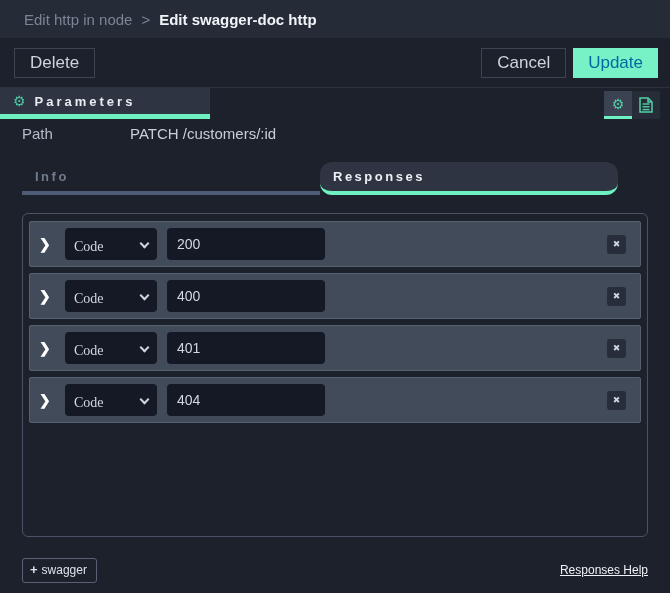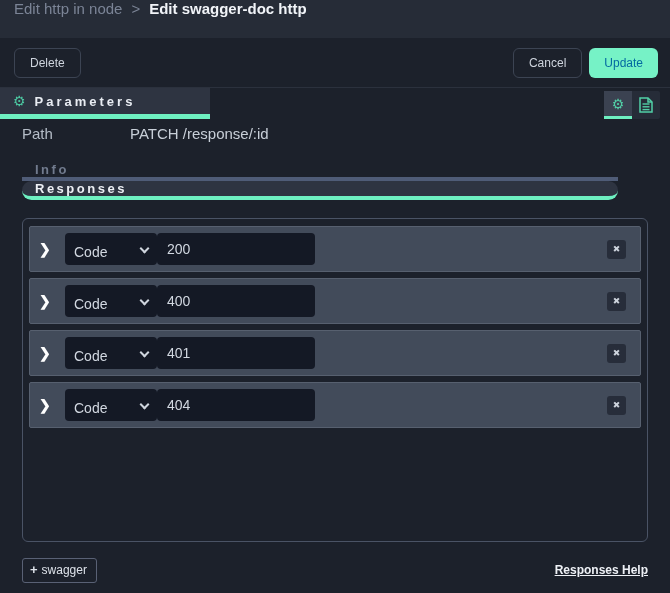--- a/index.html
+++ b/index.html
@@ -1,68 +1,68 @@
 <!DOCTYPE html>
 <html><head>
 <meta charset="utf-8">
 <style>
   * { margin: 0; padding: 0; box-sizing: border-box; }
   html, body { width: 670px; height: 593px; overflow: hidden; }
   body { font-family: "Liberation Sans", "DejaVu Sans", sans-serif; background: #1c212b; }
   .app { position: relative; width: 670px; height: 593px; background: #1c212b; }
 
   
-  .header { height: 38px; background: #262c37; display: flex; align-items: flex-start; padding: 0 14px; font-size: 15px; }
+  .header { height: 38px; background: #262c37; display: flex; align-items: center; padding: 0 24px; font-size: 15px; }
   .crumb-parent { color: #7b8496; }
   .crumb-sep { color: #7b8496; margin: 0 9px; }
   .crumb-title { color: #f1f4f8; font-weight: 700; }
 
   
   .toolbar { height: 50px; display: flex; align-items: center; justify-content: space-between; padding: 0 12px 0 14px; border-bottom: 1px solid #2b313d; }
   .toolbar-right { display: flex; gap: 7px; }
-  .btn { height: 30px; padding: 0 15px; font-size: 12px; border-radius: 6px; cursor: pointer; font-family: inherit; }
+  .btn { height: 30px; padding: 0 15px; font-size: 17px; border-radius: 0; cursor: pointer; font-family: inherit; }
   .btn-ghost { background: transparent; border: 1px solid #3c4453; color: #ced4dd; }
   .btn-primary { background: #76f2c6; border: none; color: #0369a1; }
 
   
   .props-bar { height: 31px; position: relative; }
   .props-tab { display: inline-flex; align-items: center; width: 210px; height: 31px; background: #2e3441; border-bottom: 5px solid #6ef0c1; padding-left: 13px; }
   .props-gear { color: #4cc8a2; font-size: 14px; margin-right: 9px; line-height: 1; }
   .props-label { color: #e9edf3; font-weight: 700; font-size: 13px; letter-spacing: 3px; }
   .icon-group { position: absolute; right: 10px; top: 3px; display: flex; background: #262c38; border-radius: 2px; }
   .icon-btn { width: 28px; height: 28px; display: flex; align-items: center; justify-content: center; border: none; cursor: pointer; background: transparent; }
   .icon-btn.active-icon { background: #3b4251; border-bottom: 3px solid #6ef0c1; }
   .icon-btn .gear-glyph { color: #52cfa6; font-size: 14px; line-height: 1; }
 
   
   .path-row { height: 28px; display: flex; align-items: center; padding: 0 22px; font-size: 15px; }
   .path-label { width: 108px; color: #b5bdc8; }
   .path-value { color: #c8cfd8; }
 
   
-  .tabs { margin: 15px 0 4px 22px; width: 596px; display: flex; flex-direction: column; }
+  .tabs { margin: 15px 0 4px 22px; width: 596px; display: flex; }
   .tab { flex: 1; height: 33px; border: none; background: transparent; text-align: left; padding: 0 0 0 13px; border-bottom: 4px solid #4f5c77; color: #717b8e; font-weight: 700; font-size: 13px; letter-spacing: 2.5px; font-family: inherit; cursor: pointer; }
   .tab.active { background: #2e3441; border-bottom-color: #6ef0c1; color: #edf0f5; border-radius: 12px; }
 
   
   .list-container { margin: 18px 0 0 22px; width: 626px; height: 324px; border: 1px solid #4a5365; border-radius: 6px; padding: 7px 6px; }
   .resp-row { height: 46px; background: #424b5a; border: 1px solid #57606f; border-radius: 2px; margin-bottom: 6px; display: flex; align-items: center; padding: 0 14px 0 9px; }
   .expand-btn { width: 22px; background: none; border: none; color: #ffffff; font-weight: 700; font-size: 14px; cursor: pointer; text-align: left; padding: 0; }
   .select-wrap { position: relative; margin-left: 4px; }
-  .code-select { -webkit-appearance: none; appearance: none; width: 92px; height: 32px; background: #141925; color: #d2d8e1; border: none; border-radius: 4px; font-size: 14px; padding: 5px 22px 0 9px; font-family: Liberation Sans, sans-serif; cursor: pointer; }
+  .code-select { -webkit-appearance: none; appearance: none; width: 92px; height: 32px; background: #141925; color: #d2d8e1; border: none; border-radius: 4px; font-size: 14px; padding: 5px 22px 0 9px; font-family: Liberation Serif, serif; cursor: pointer; }
   .select-caret { position: absolute; right: 9px; top: 12px; width: 7px; height: 7px; border-left: 2px solid #cfd5de; border-bottom: 2px solid #cfd5de; transform: rotate(-45deg); pointer-events: none; }
-  .code-input { width: 158px; height: 32px; background: #141925; color: #d2d8e1; border: none; border-radius: 4px; padding: 0 10px; font-size: 14px; font-family: inherit; }
+  .code-input { width: 158px; height: 32px; margin-left: 10px; background: #141925; color: #d2d8e1; border: none; border-radius: 4px; padding: 0 10px; font-size: 14px; font-family: inherit; }
   .row-spacer { flex: 1; }
   .remove-btn { width: 19px; height: 19px; background: #272d3a; border: none; border-radius: 3px; color: #cdd3dc; font-size: 9px; display: flex; align-items: center; justify-content: center; cursor: pointer; padding: 0; }
 
   
   .footer { position: absolute; bottom: 0; left: 0; right: 0; height: 46px; display: flex; align-items: center; justify-content: space-between; padding: 0 22px; }
   .add-btn { display: inline-flex; align-items: center; gap: 4px; background: transparent; border: 1px solid #596175; border-radius: 3px; color: #dde2e9; font-size: 12px; padding: 4px 9px 5px 7px; cursor: pointer; font-family: inherit; }
   .add-plus { font-weight: 700; font-size: 13px; line-height: 1; }
-  .help-link { color: #eef1f6; font-size: 12px; font-weight: 700; text-decoration: underline; }
+  .help-link { color: #eef1f6; font-size: 12px; font-weight: 400; text-decoration: underline; }
 
   .doc-svg { display: block; }
 </style>
 </head>
 <body>
 
 <div class="app">
 
   <div class="header">
     <span class="crumb-parent">Edit http in node</span>
@@ -94,21 +94,21 @@
           <line x1="3.5" y1="7" x2="10.5" y2="7" stroke="#52cfa6" stroke-width="1.4"></line>
           <line x1="3.5" y1="9.8" x2="10.5" y2="9.8" stroke="#52cfa6" stroke-width="1.4"></line>
           <line x1="3.5" y1="12.6" x2="10.5" y2="12.6" stroke="#52cfa6" stroke-width="1.4"></line>
         </svg>
       </button>
     </div>
   </div>
 
   <div class="path-row">
     <span class="path-label">Path</span>
-    <span class="path-value">PATCH /response/:id</span>
+    <span class="path-value">PATCH /customers/:id</span>
   </div>
 
   <div class="tabs">
     <button class="tab">Info</button>
     <button class="tab active">Responses</button>
   </div>
 
   <div class="list-container">
 
     <div class="resp-row">

